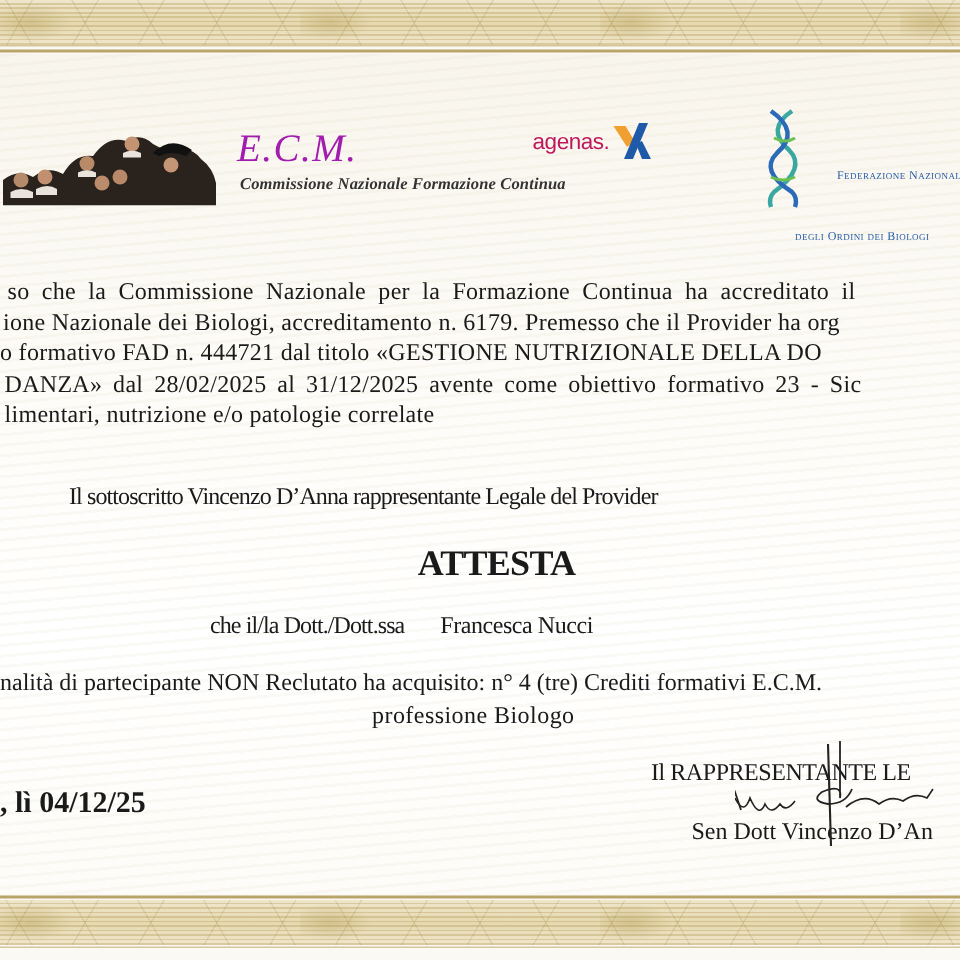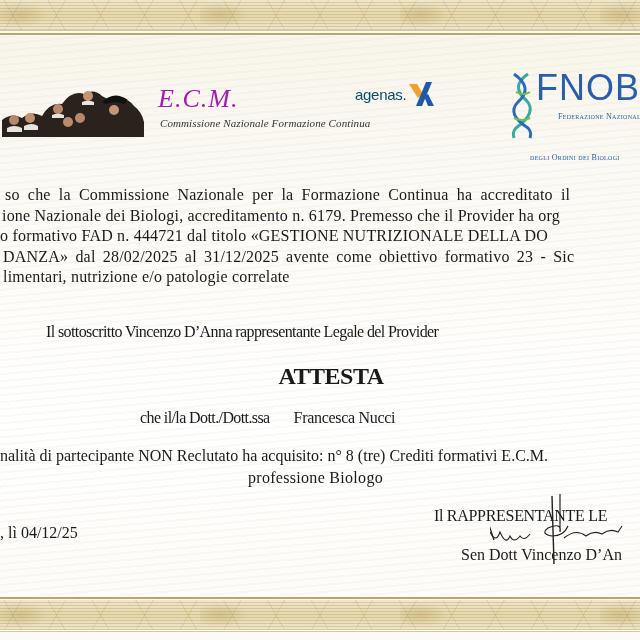--- a/index.html
+++ b/index.html
@@ -41,28 +41,28 @@
   .ecm-painting {
     position:absolute; left:2px; top:82px; width:142px; height:55px;
   }
   .ecm-title {
     position:absolute; left:158px; top:84px;
     font-family:"Liberation Serif", serif; font-style:italic;
     font-size:26px; letter-spacing:1px; color:#a21caf;
   }
   .ecm-sub {
     position:absolute; left:160px; top:117px;
-    font-family:"Liberation Serif", serif; font-style:italic; font-weight:normal;
+    font-family:"Liberation Serif", serif; font-style:italic; font-weight:bold;
     font-size:11px; color:#333; letter-spacing:0.1px;text-align:right;
   }
   .agenas {
     position:absolute; left:355px; top:80px; display:flex; align-items:center;
   }
   .agenas-text {
-    font-family:"Liberation Sans", sans-serif; font-size:15px; color:#0c4a6e; letter-spacing:-0.3px;
+    font-family:"Liberation Sans", sans-serif; font-size:15px; color:#be185d; letter-spacing:-0.3px;
   }
   .fnob {
     position:absolute; left:508px; top:70px; width:132px; height:70px;
   }
   .fnob-text {
     position:absolute; left:28px; top:-3px;
     font-family:"Liberation Sans", sans-serif; font-size:36px; color:#2a5ea8; letter-spacing:1px;
   }
   .fnob-sub1, .fnob-sub2 {
     position:absolute; left:24px; font-family:"Liberation Serif", serif;
@@ -89,21 +89,21 @@
     position:absolute; left:140px; top:409px; font-size:16px; letter-spacing:-0.6px;
   }
   .dott-name { margin-left:24px; font-weight:normal; letter-spacing:-0.3px; }
   .qualita {
     position:absolute; left:0; top:447px; font-size:16px; white-space:nowrap;
   }
   .professione {
     position:absolute; left:248px; top:469px; font-size:16px; letter-spacing:0.3px;
   }
   .date-line {
-    position:absolute; left:0; top:524px; font-size:16px; font-weight:normal;
+    position:absolute; left:0; top:524px; font-size:20px; font-weight:bold;
   }
   .rappresentante {
     position:absolute; left:434px; top:507px; font-size:16px; white-space:nowrap; letter-spacing:-0.3px;
   }
   .sen-line {
     position:absolute; left:461px; top:546px; font-size:16px; white-space:nowrap;
   }
   .signature {
     position:absolute; left:490px; top:492px; width:150px; height:80px; pointer-events:none;
   }
@@ -148,21 +148,20 @@
   </svg>
 </div>
 
 <div class="fnob">
   <svg width="28" height="70" viewBox="0 0 28 70" style="position:absolute;left:0;top:0;">
     <path d="M20 4 Q2 16 18 30 Q30 42 8 58 Q4 62 6 68" stroke="#3aa8a0" stroke-width="3" fill="none"></path>
     <path d="M6 4 Q26 18 10 32 Q-2 44 20 58 Q24 62 22 68" stroke="#2a6ab8" stroke-width="3" fill="none"></path>
     <path d="M8 22 Q16 26 22 22" stroke="#6cc050" stroke-width="2" fill="none"></path>
     <path d="M6 48 Q14 52 22 48" stroke="#6cc050" stroke-width="2" fill="none"></path>
   </svg>
-  <div class="fnob-text">FNOB</div>
   <div class="fnob-sub1" style="font-variant:small-caps;">Federazione Nazionale</div>
   <div class="fnob-sub2" style="font-variant:small-caps;margin-top:32px;">degli Ordini dei Biologi</div>
 </div>
 
 <div class="para">
   <span class="line" style="padding-left:5px; word-spacing:4px;">
     <span>so che la Commissione Nazionale per la Formazione Continua ha accreditato il</span>
   </span>
   <span class="line" style="padding-left:2px;">
     <span>ione Nazionale dei Biologi, accreditamento n. 6179. Premesso che il Provider ha org</span>
@@ -180,21 +179,21 @@
 
 <div class="sottoscritto">Il sottoscritto Vincenzo D’Anna rappresentante Legale del Provider</div>
 
 <div class="attesta">ATTESTA</div>
 
 <div class="dott-line">
   <span>che il/la Dott./Dott.ssa</span><span class="dott-name">Francesca Nucci</span>
 </div>
 
 <div class="qualita">
-  <span>nalità di partecipante </span><b>NON Reclutato</b><span> ha acquisito: n° 8 (tre) </span><b>Crediti formativi E.C.M.</b>
+  <span>nalità di partecipante </span><b>NON Reclutato</b><span> ha acquisito: n° 4 (tre) </span><b>Crediti formativi E.C.M.</b>
 </div>
 
 <div class="professione">professione Biologo</div>
 
 <div class="date-line">, lì 04/12/25</div>
 
 <div class="rappresentante">Il RAPPRESENTANTE LE</div>
 <div class="sen-line">Sen Dott Vincenzo D’An</div>
 
 <svg class="signature" viewBox="0 0 150 80">

